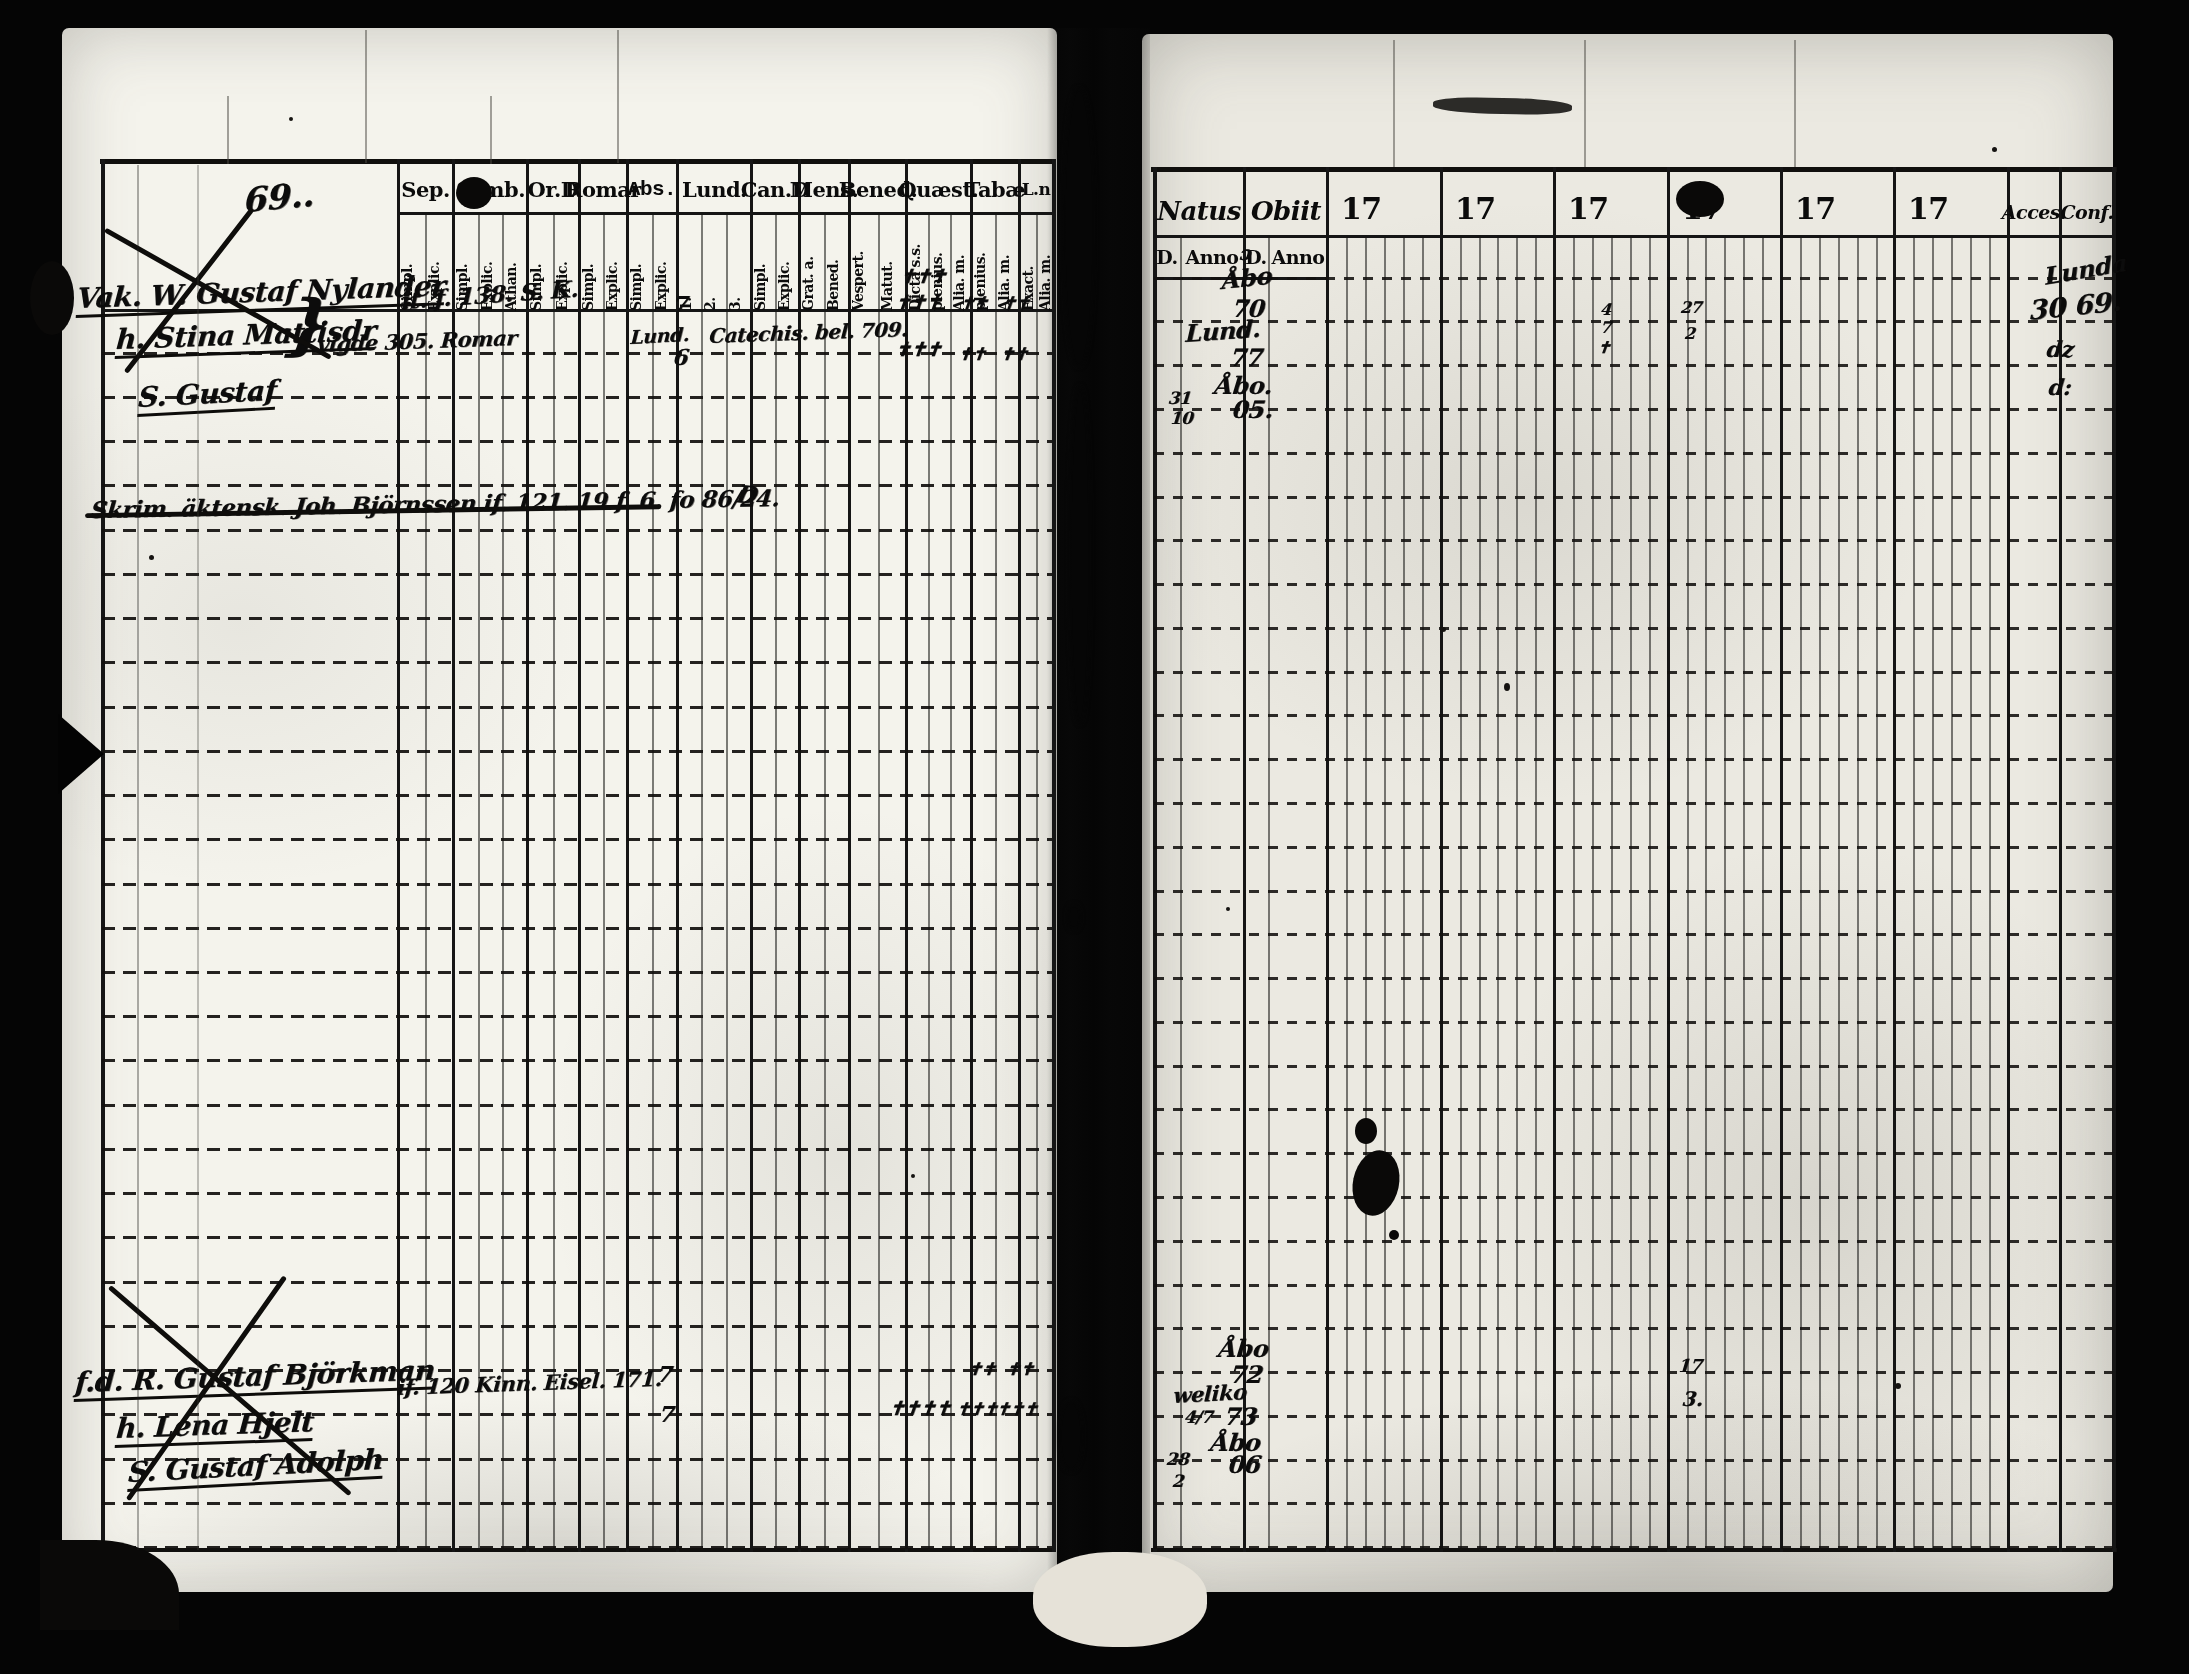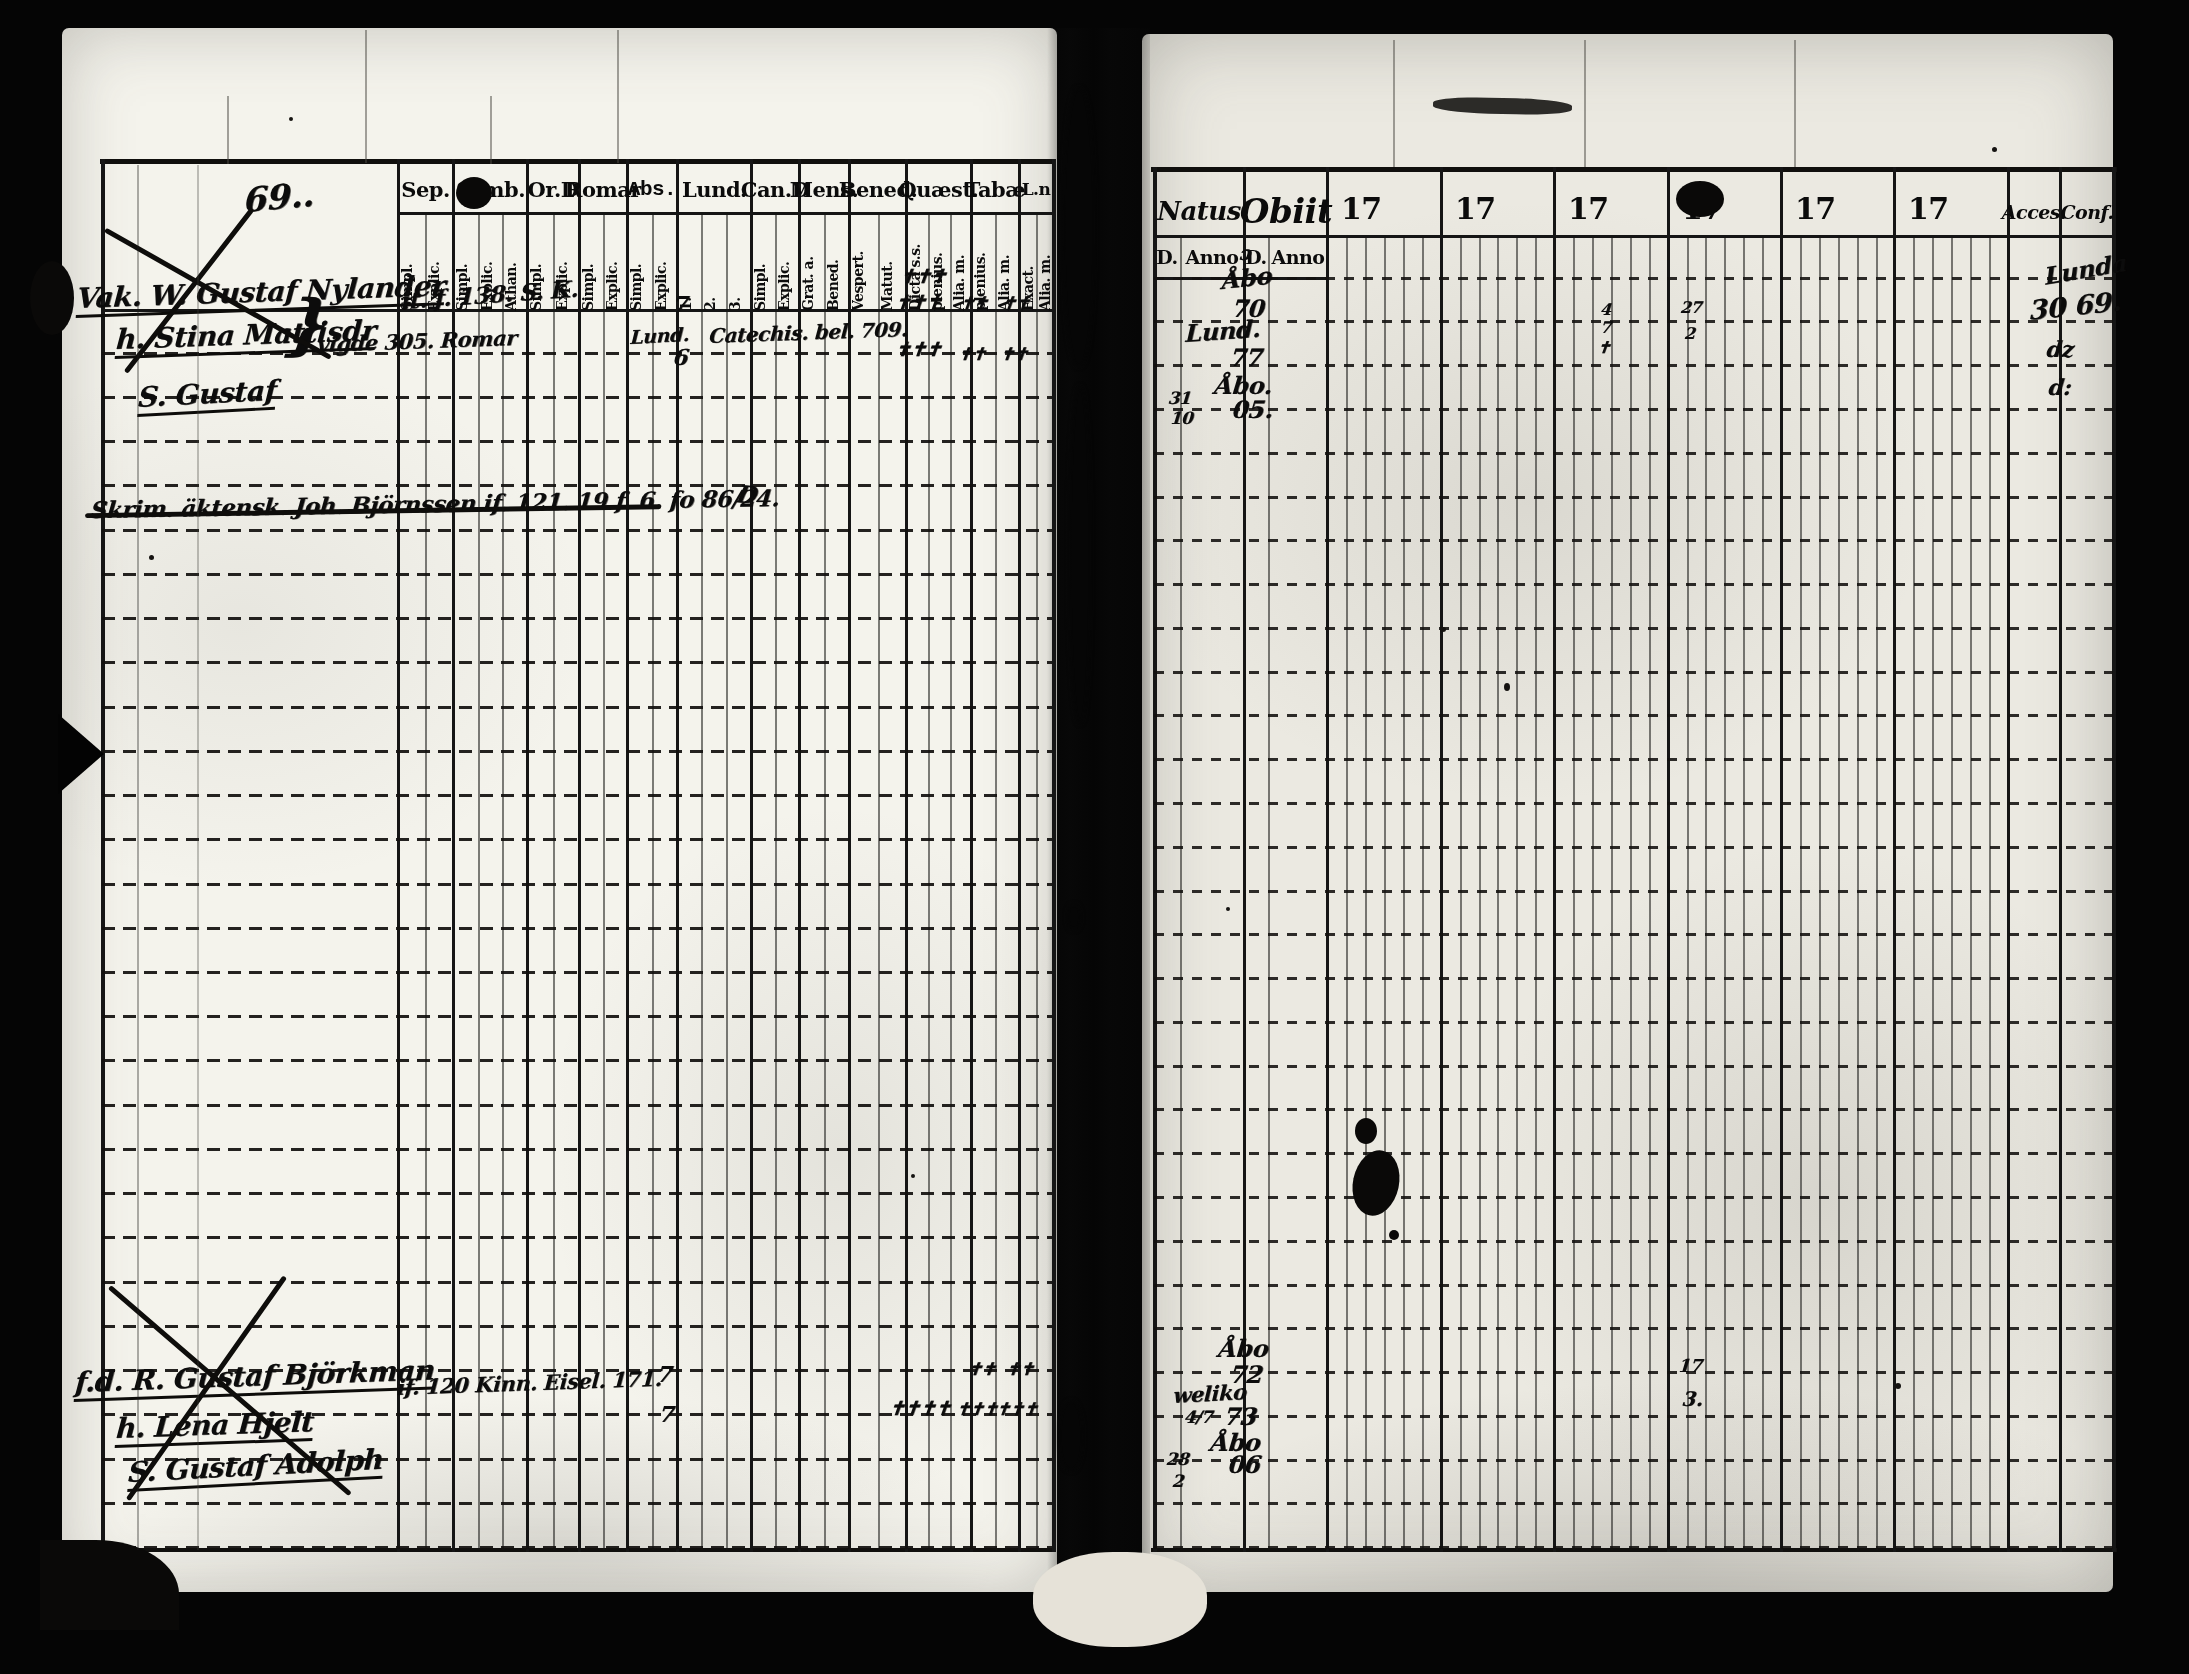--- a/index.html
+++ b/index.html
@@ -171,21 +171,21 @@
       <div class="vline" style="left: 1553px; top: 167px; height: 1385px; width: 3px;"></div>
       <div class="vline" style="left: 1667px; top: 167px; height: 1385px; width: 3px;"></div>
       <div class="vline" style="left: 1780px; top: 167px; height: 1385px; width: 3px;"></div>
       <div class="vline" style="left: 1893px; top: 167px; height: 1385px; width: 3px;"></div>
       <div class="vline" style="left: 2007px; top: 167px; height: 1385px; width: 3px;"></div>
       <div class="vline" style="left: 2059px; top: 167px; height: 1385px; width: 3px;"></div>
       <div class="vline" style="left: 2112px; top: 167px; height: 1385px; width: 4px;"></div>
       <div class="vthin" style="left: 1180px; top: 235px; height: 1315px;"></div>
       <div class="vthin" style="left: 1268px; top: 235px; height: 1315px;"></div>
       <div class="rhead" style="left: 1154px; top: 189px; width: 90px; height: 44px; font-size: 26px; font-style: italic;">Natus</div>
-      <div class="rhead" style="left: 1244px; top: 189px; width: 84px; height: 44px; font-size: 34px; font-style: italic;">Obiit</div>
+      <div class="rhead" style="left: 1244px; top: 189px; width: 84px; height: 44px; font-size: 26px; font-style: italic;">Obiit</div>
       <div class="rhead" style="left: 1154px; top: 239px; width: 26px; height: 36px; font-size: 19px;">D.</div>
       <div class="rhead" style="left: 1180px; top: 239px; width: 64px; height: 36px; font-size: 19px;">Anno</div>
       <div class="rhead" style="left: 1244px; top: 239px; width: 24px; height: 36px; font-size: 19px;">D.</div>
       <div class="rhead" style="left: 1268px; top: 239px; width: 60px; height: 36px; font-size: 19px;">Anno</div>
       <div class="rhead" style="left: 1341px; top: 187px; width: 54px; height: 42px; font-size: 30px; justify-content: flex-start;">17</div>
       <div class="vthin" style="left: 1346px; top: 235px; height: 1315px;"></div>
       <div class="vthin" style="left: 1365px; top: 235px; height: 1315px;"></div>
       <div class="vthin" style="left: 1384px; top: 235px; height: 1315px;"></div>
       <div class="vthin" style="left: 1403px; top: 235px; height: 1315px;"></div>
       <div class="vthin" style="left: 1422px; top: 235px; height: 1315px;"></div>

